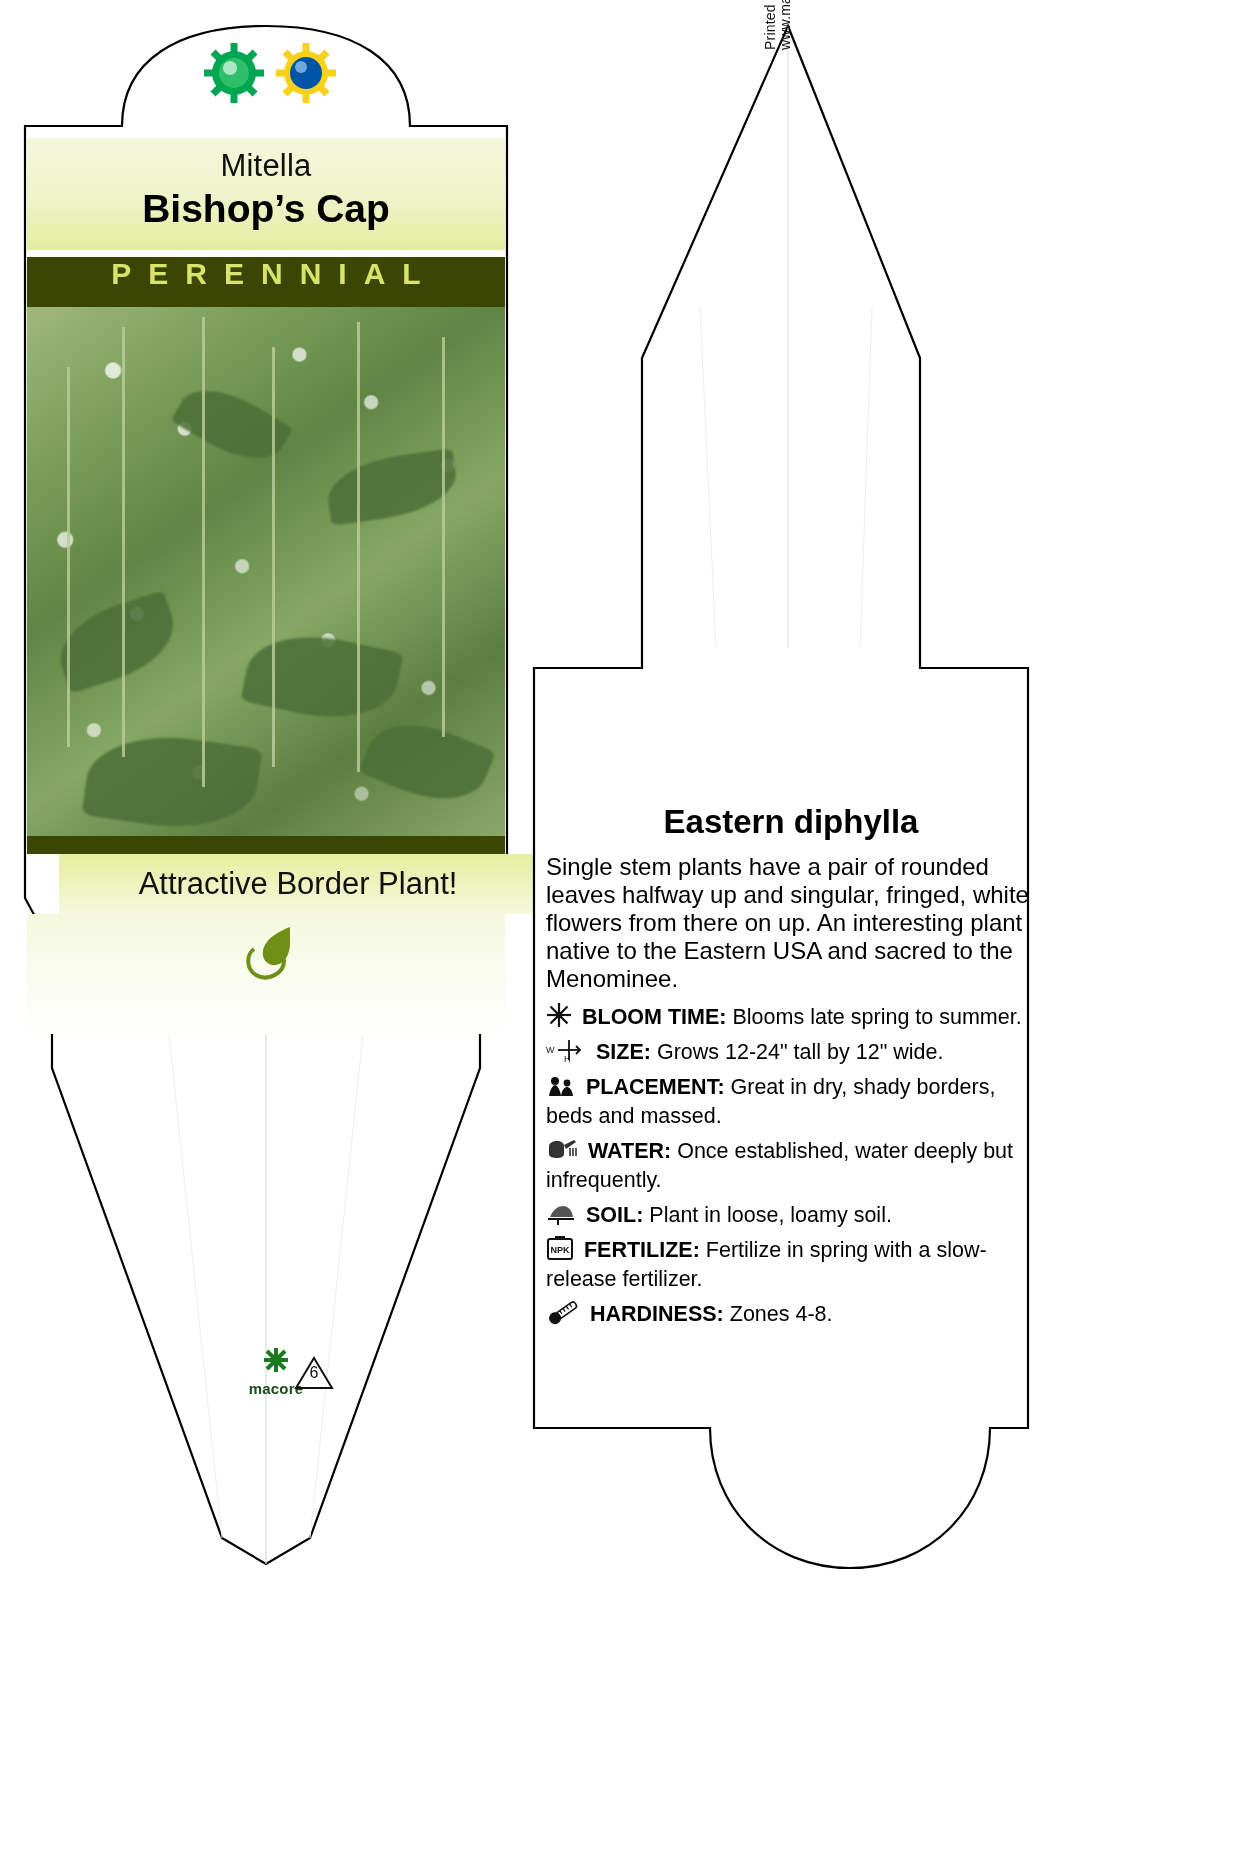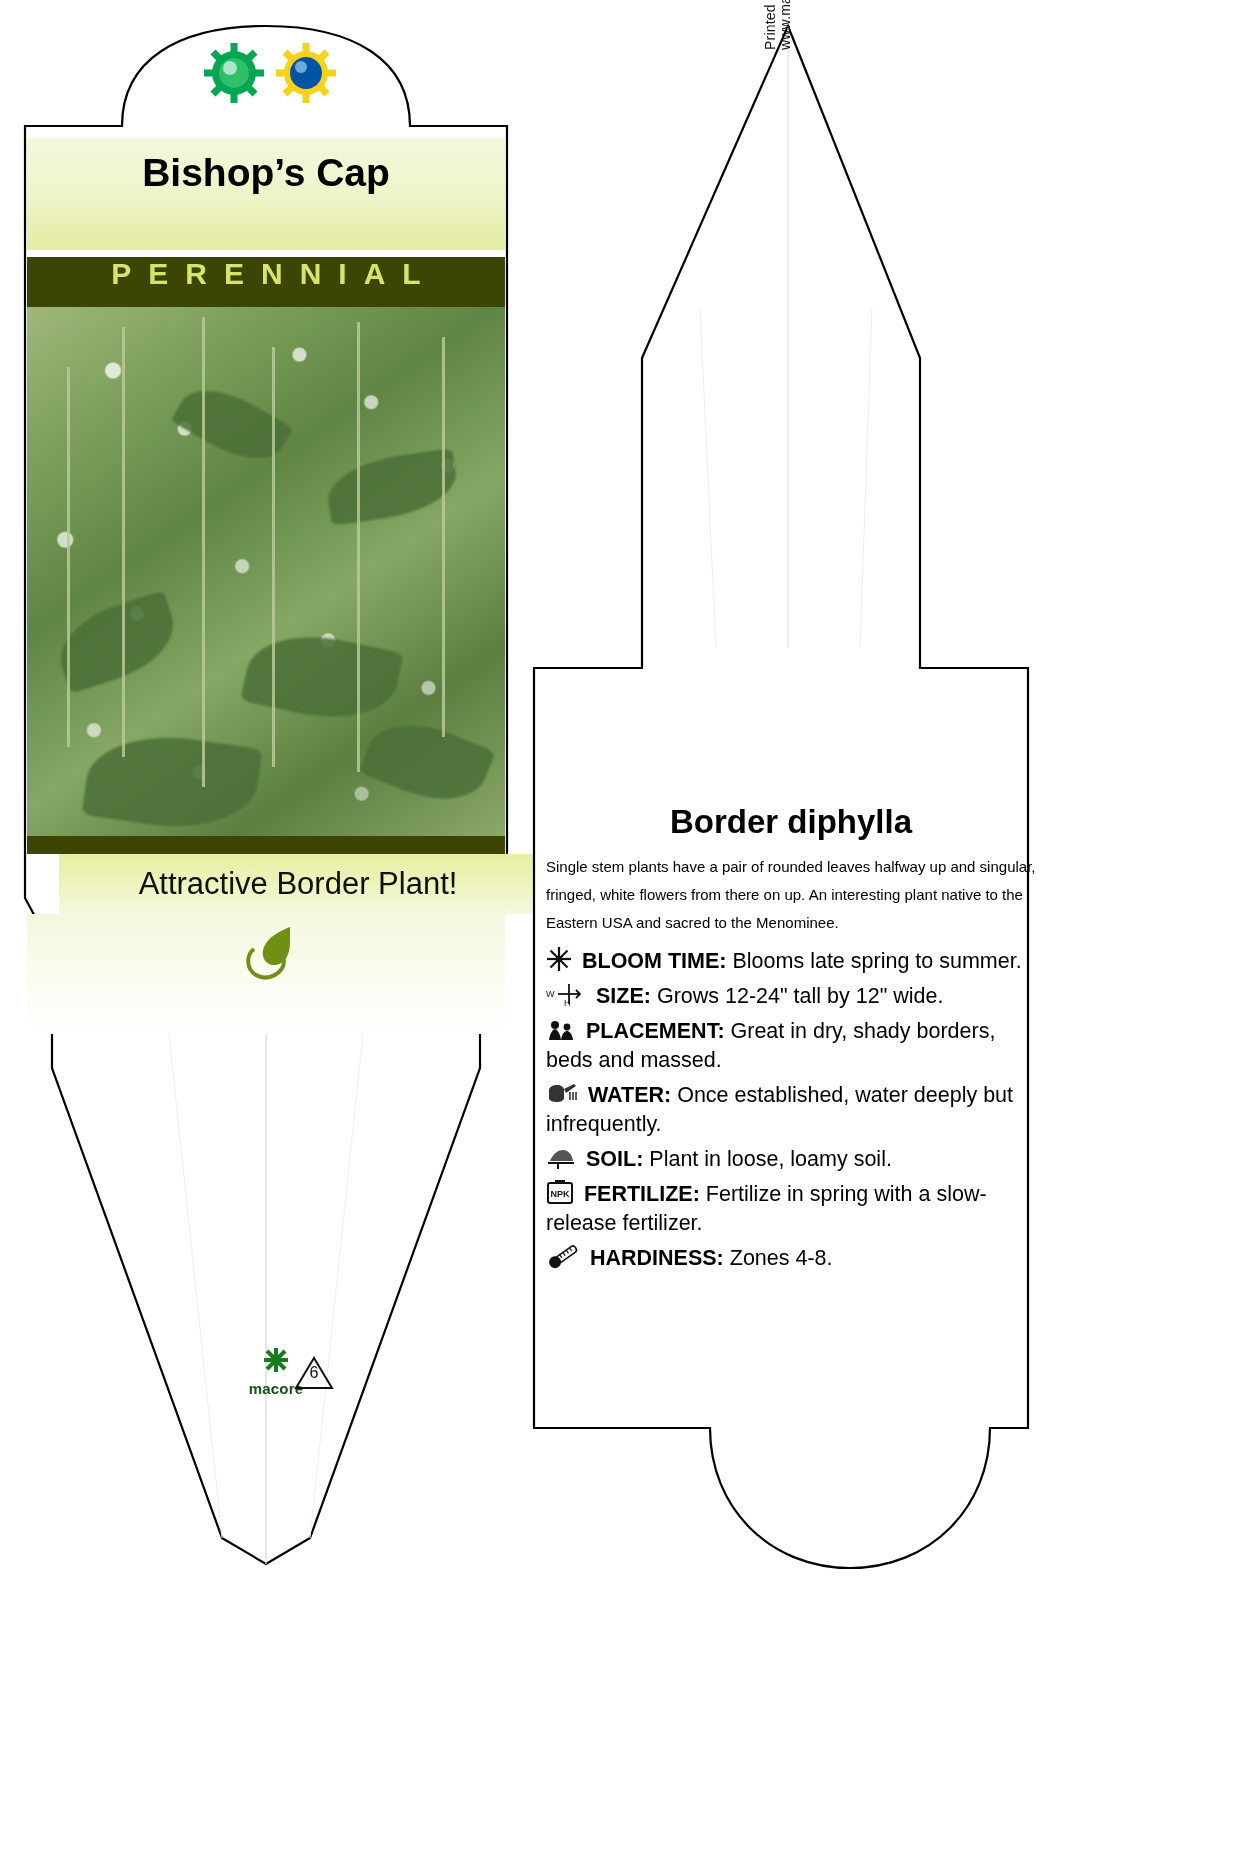--- a/index.html
+++ b/index.html
@@ -240,21 +240,21 @@
   }
   #botanical-name {
     text-align: center;
     font-size: 33px;
     font-weight: bold;
     color: #000;
     font-family: "Liberation Sans", sans-serif;
     margin-bottom: 12px;
   }
   #description {
-    font-size: 15px;
+    font-size: 24px;
     line-height: 28px;
     color: #000;
     margin-bottom: 9px;
   }
   .info-row {
     font-size: 21.5px;
     line-height: 29px;
     color: #000;
     margin-bottom: 5px;
   }
@@ -306,20 +306,21 @@
             <line x1="91" y1="14" x2="133" y2="56"></line>
             <line x1="133" y1="14" x2="91" y2="56"></line>
           </g>
         </g>
         <circle cx="112" cy="35" r="16" fill="#0054a6"></circle>
         <circle cx="107" cy="29" r="6" fill="#6fa8dc"></circle>
       </g>
     </svg>
 
     <div id="name-panel">
+      <div id="genus-name">Mitella</div>
       <div id="common-name">Bishop’s Cap</div>
     </div>
 
     <div id="perennial-bar">
       <div id="perennial-text">PERENNIAL</div>
     </div>
 
     <div id="photo">
       <div class="leafbg"></div>
       <div class="leafshape" style="left:30px;  top:300px; width:120px; height:70px; transform:rotate(-18deg);"></div>
@@ -377,21 +378,21 @@
     <path d="M180,300 L196,640" stroke="#eeeeee" stroke-width="1" fill="none"></path>
     <path d="M352,300 L340,640" stroke="#eeeeee" stroke-width="1" fill="none"></path>
   </svg>
 
   <div id="printed-in">
     <span>Printed in U.S.A.</span>
     <span>www.macore.com</span>
   </div>
 
   <div id="back-body">
-    <div id="botanical-name">Border diphylla</div>
+    <div id="botanical-name">Eastern diphylla</div>
     <div id="description">Single stem plants have a pair of rounded leaves halfway up and singular, fringed, white flowers from there on up. An interesting plant native to the Eastern USA and sacred to the Menominee.</div>
 
     <div class="info-row">
       <svg class="ico" width="26" height="26" viewBox="0 0 26 26">
         <g fill="#111">
           <circle cx="13" cy="13" r="3.2"></circle>
           <g stroke="#111" stroke-width="2.2">
             <line x1="13" y1="1" x2="13" y2="25"></line>
             <line x1="1" y1="13" x2="25" y2="13"></line>
             <line x1="4.5" y1="4.5" x2="21.5" y2="21.5"></line>

